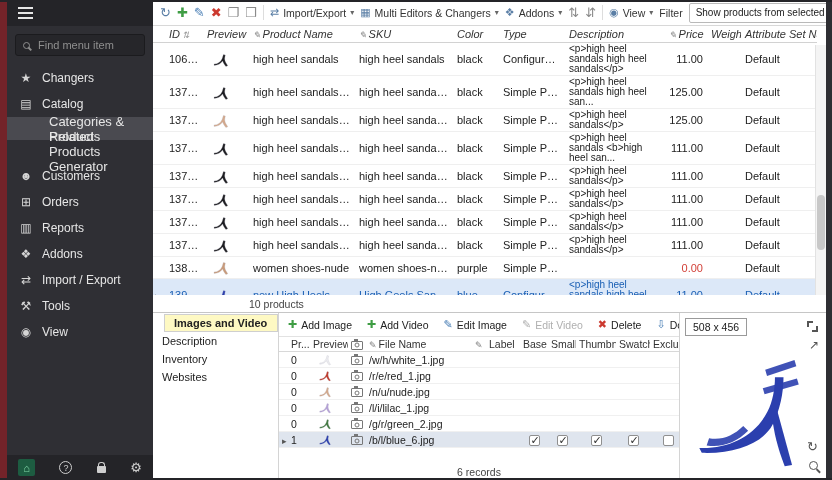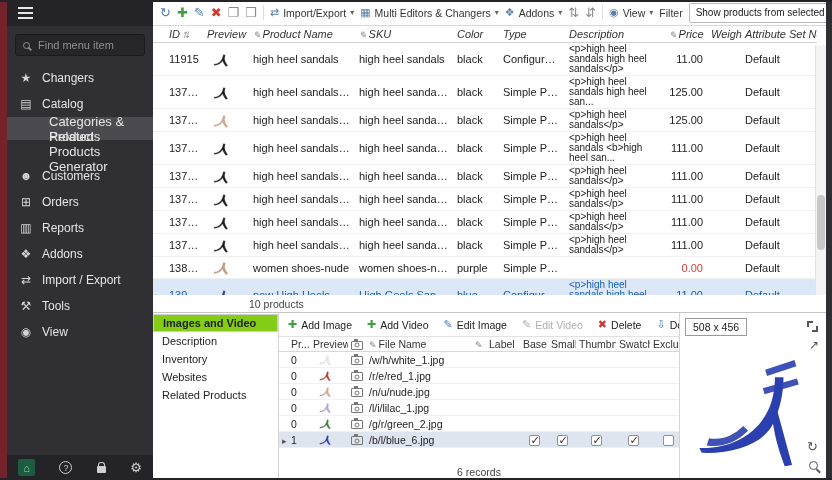--- a/index.html
+++ b/index.html
@@ -69,21 +69,21 @@
   .pthumb { width:30px; height:19px; display:block; }
   .vscroll { position:absolute; top:19px; right:0; bottom:0; width:11px; background:#f4f4f4; border-left:1px solid #e2e2e2; }
   .vthumb { position:absolute; left:1px; right:1px; top:60%; height:22%; background:#c8c8c8; border-radius:4px; }
   .status { height:17px; display:flex; align-items:center; font-size:10.5px; color:#444; flex-shrink:0; }
   .status.products { padding-left:96px; }
 
   
   .detail { height:168px; display:flex; border-top:1px solid #c6c6c6; flex-shrink:0; }
   .tabs { width:126px; border-right:1px solid #d4d4d4; padding-top:1px; flex-shrink:0; overflow:hidden; }
   .tab { height:18px; display:flex; align-items:center; padding:0 9px; font-size:11px; color:#222; cursor:pointer; white-space:nowrap; overflow:hidden; }
-  .tab.selected { background:#84cc16; font-weight:bold; border:1px solid #cfcfcf; }
+  .tab.selected { background:#fef9c3; font-weight:bold; border:1px solid #cfcfcf;margin-left:11px; }
   .images-pane { flex:1; display:flex; flex-direction:column; min-width:0; border-right:1px solid #d4d4d4; }
   .img-toolbar { height:24px; display:flex; align-items:center; gap:11px; padding:0 9px; border-bottom:1px solid #e2e2e2; flex-shrink:0; white-space:nowrap; overflow:hidden; }
   .ibtn { display:flex; align-items:center; gap:4px; font-size:10.5px; color:#222; cursor:pointer; }
   .ibtn .g { font-size:11px; line-height:1; }
   .ibtn[data-color="green"] .g{color:#3f9d44}
   .ibtn[data-color="blue"]  .g{color:#4a7fb5}
   .ibtn[data-color="red"]   .g{color:#cc3a30}
   .ibtn[data-color="gray"]  .g{color:#b0b0b0}
   .ibtn.disabled { color:#b0b0b0; }
   .img-grid { flex:1; overflow:hidden; }
@@ -290,21 +290,21 @@
 
               <th width="76">
                 <span class="pencil"></span><span>Attribute Set Name</span><span class="suffix"></span>
               </th>
             </tr>
         </thead>
         <tbody>
 
             <tr>
               <td class="exp"><span class="expander">▸</span></td>
-              <td>11915</td>
+              <td>10604</td>
               <td>
                 <svg class="pthumb" viewBox="0 0 32 32">
                   <use href="#shoe-icon" stroke="#b9b9c2" stroke-width="0.5" fill="#1d1d21"></use>
                 </svg>
               </td>
               <td>high heel sandals</td>
               <td>high heel sandals</td>
               <td>black</td>
               <td>Configurable Product</td>
               <td class="desc">&lt;p&gt;high heel sandals high heel sandals&lt;/p&gt;</td>
@@ -499,23 +499,20 @@
 
           <div class="tab">
             <span>Inventory</span>
           </div>
 
           <div class="tab">
             <span>Websites</span>
           </div>
 
 
-          <div class="tab">
-            <span>Related Products</span>
-          </div>
 
 
 
         </div>
 
       <div class="images-pane">
         <div class="img-toolbar">
 
             <span class="ibtn" data-color="green">
               <span class="g">✚</span>

